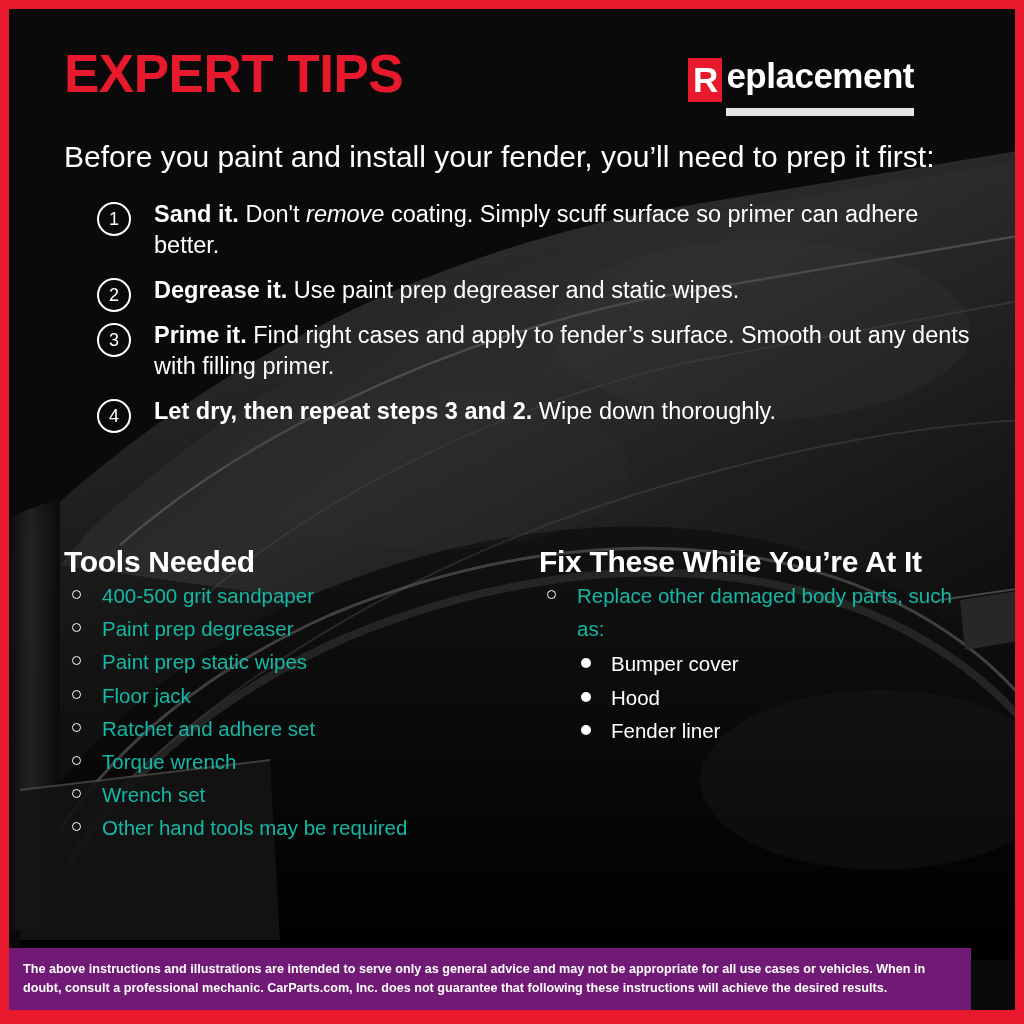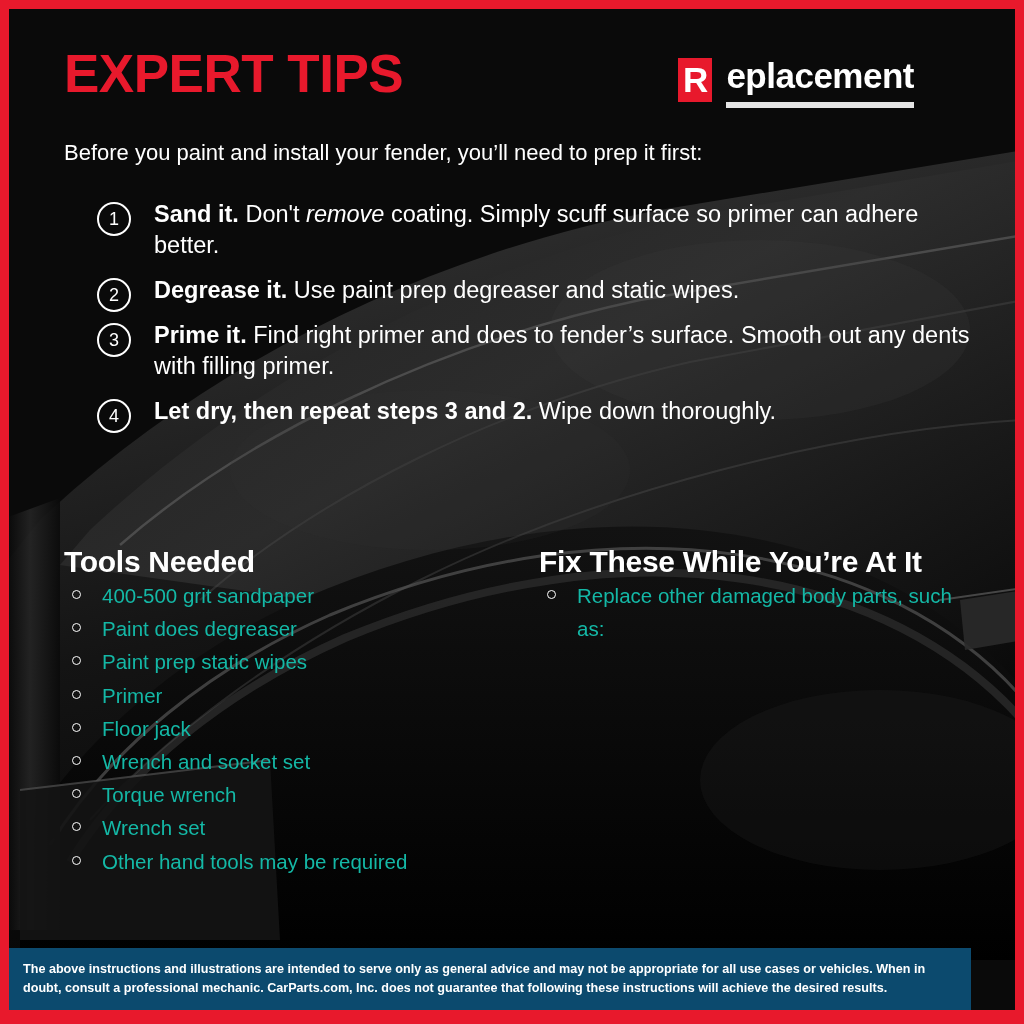--- a/index.html
+++ b/index.html
@@ -46,25 +46,25 @@
     letter-spacing: -0.5px;
   }
   .logo-r {
     background: #e8192c; color: #fff;
     display: inline-block;
     width: 34px; height: 44px;
     line-height: 44px; text-align: center;
     font-size: 35px; font-weight: bold;
     position: relative; top: 4px;
   }
-  .logo-rest { margin-left: 14px; border-bottom: 6px solid #e5e5e5; padding-bottom: 6px; }
+  .logo-rest { margin-left: 4px; border-bottom: 8px solid #e5e5e5; padding-bottom: 12px; }
 
   .subtitle {
     position: absolute; left: 64px; top: 140px;
-    font-size: 22px; color: #ffffff; font-weight: normal;
+    font-size: 30px; color: #ffffff; font-weight: normal;
   }
 
   .steps { position: absolute; left: 97px; top: 199px; width: 880px; }
   .step { position: relative; margin-bottom: 14px; }
   .step-num {
     position: absolute; left: 0; top: 3px;
     width: 34px; height: 34px; border: 2px solid #fff; border-radius: 50%;
     color: #fff; font-size: 18px; text-align: center; line-height: 31px;
   }
   .step-text {
@@ -97,21 +97,21 @@
     font-size: 20.5px; color: #fff; line-height: 1.62;
   }
   ul.solid > li .bullet-solid {
     position: absolute; left: 8px; top: 11px;
     width: 10px; height: 10px; background: #fff; border-radius: 50%;
   }
   .sub-list { margin-left: 34px; }
 
   .disclaimer-bar {
     position: absolute; left: 9px; right: 9px; bottom: 14px;
-    height: 62px; background: #0c4a6e;
+    height: 62px; background: #701a75;
     z-index: 30;
     padding: 12px 14px 0 14px;
   }
   .disclaimer {
     font-size: 12.6px; color: #ffffff; font-weight: bold; line-height: 1.52;
   }
 </style>
 </head>
 <body>
 
@@ -194,55 +194,59 @@
       <div class="step">
         <div class="step-num">2</div>
         <div class="step-text">
           <b>Degrease it.</b><span> Use paint prep degreaser and static wipes.</span>
         </div>
       </div>
 
       <div class="step">
         <div class="step-num">3</div>
         <div class="step-text">
-          <b>Prime it.</b><span> Find right primer and does to fender’s surface. Smooth out any dents with filling primer.</span>
+          <b>Prime it.</b><span> Find right cases and apply to fender’s surface. Smooth out any dents with filling primer.</span>
         </div>
       </div>
 
       <div class="step">
         <div class="step-num">4</div>
         <div class="step-text">
           <b>Let dry, then repeat steps 3 and 2.</b><span> Wipe down thoroughly.</span>
         </div>
       </div>
 
     </div>
 
     <div class="cols">
 
       <div class="col-left">
         <div class="col-head">Tools Needed</div>
         <ul class="hollow">
           <li><span class="bullet"></span><span>400-500 grit sandpaper</span></li>
-          <li><span class="bullet"></span><span>Paint does degreaser</span></li>
+          <li><span class="bullet"></span><span>Paint prep degreaser</span></li>
           <li><span class="bullet"></span><span>Paint prep static wipes</span></li>
-          <li><span class="bullet"></span><span>Primer</span></li>
           <li><span class="bullet"></span><span>Floor jack</span></li>
-          <li><span class="bullet"></span><span>Wrench and socket set</span></li>
+          <li><span class="bullet"></span><span>Ratchet and adhere set</span></li>
           <li><span class="bullet"></span><span>Torque wrench</span></li>
           <li><span class="bullet"></span><span>Wrench set</span></li>
           <li><span class="bullet"></span><span>Other hand tools may be required</span></li>
         </ul>
       </div>
 
       <div class="col-right">
         <div class="col-head">Fix These While You’re At It</div>
         <ul class="hollow">
           <li><span class="bullet"></span><span>Replace other damaged body parts, such as:</span></li>
         </ul>
+        <ul class="solid sub-list">
+          <li><span class="bullet-solid"></span><span>Bumper cover</span></li>
+          <li><span class="bullet-solid"></span><span>Hood</span></li>
+          <li><span class="bullet-solid"></span><span>Fender liner</span></li>
+        </ul>
       </div>
 
     </div>
 
     <div class="disclaimer-bar">
       <div class="disclaimer">The above instructions and illustrations are intended to serve only as general advice and may not be appropriate for all use cases or vehicles. When in doubt, consult a professional mechanic. CarParts.com, Inc. does not guarantee that following these instructions will achieve the desired results.</div>
     </div>
 
   </div>
 </div>

